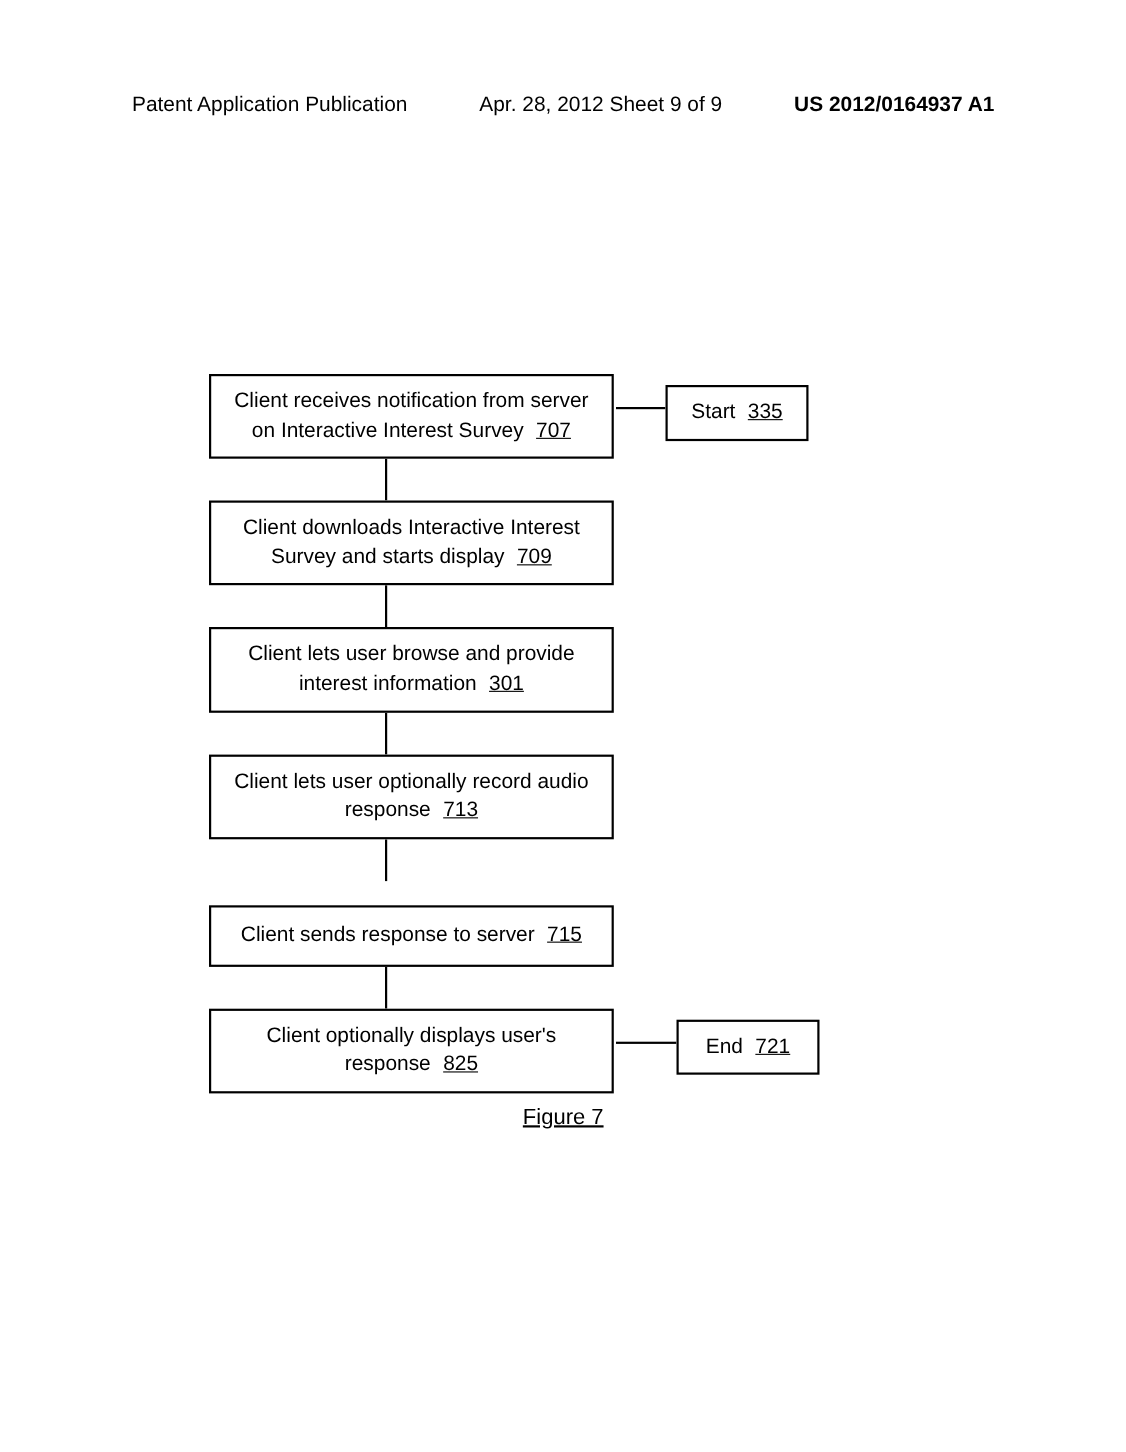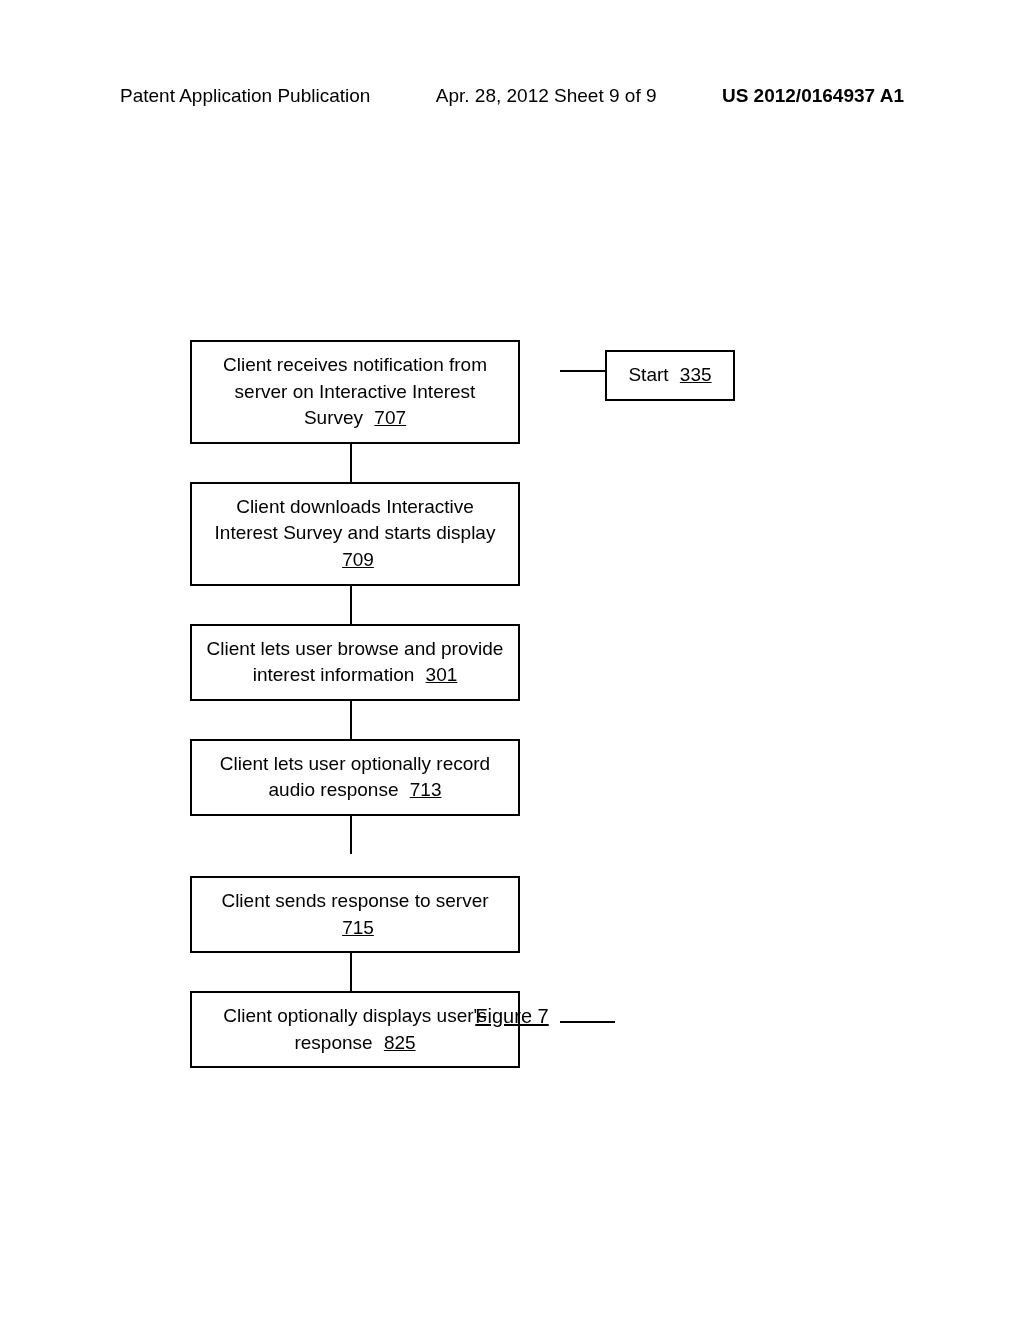--- a/index.html
+++ b/index.html
@@ -44,21 +44,21 @@
       background: white;
       text-align: center;
       font-size: 19px;
       padding: 10px 12px;
       line-height: 1.4;
       display: flex;
       align-items: center;
       justify-content: center;
     }
     .box-left {
-      width: 330px;
+      width: 368px;
       min-height: 62px;
     }
     .box-right {
       width: 130px;
       min-height: 40px;
       position: absolute;
     }
     .ref-num {
       text-decoration: underline;
       margin-left: 6px;
@@ -162,17 +162,23 @@
   <div class="connector-v"></div>
 
   <div class="row">
     <div class="box box-left">
       <span>
         <span>Client optionally displays user's response</span>
         <span class="ref-num">825</span>
       </span>
     </div>
     <div class="connector-h" style="left:370px; top:30px; width:55px;"></div>
+    <div class="box box-right" style="left:425px; top:10px;">
+      <span>
+        <span>End</span>
+        <span class="ref-num">721</span>
+      </span>
+    </div>
   </div>
 
 </div>
 
 <div class="figure-caption">Figure 7</div>
 
 </body></html>

